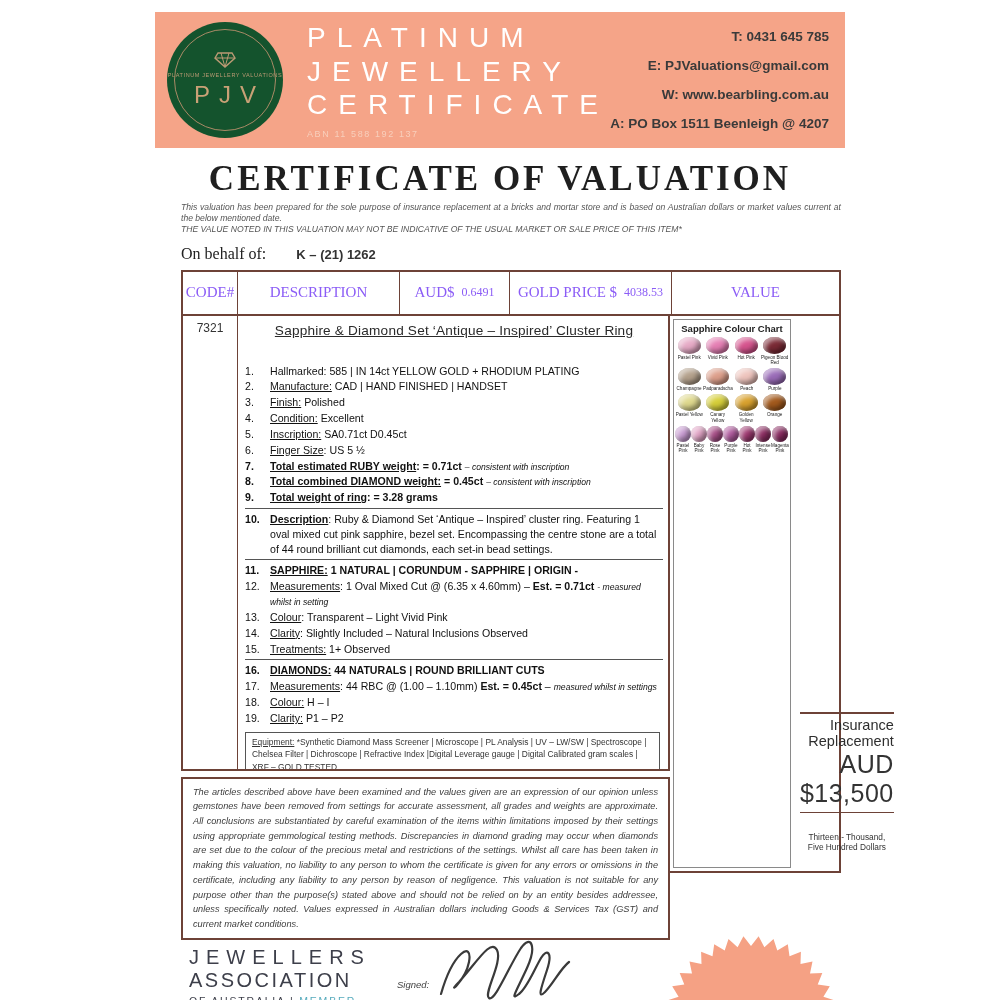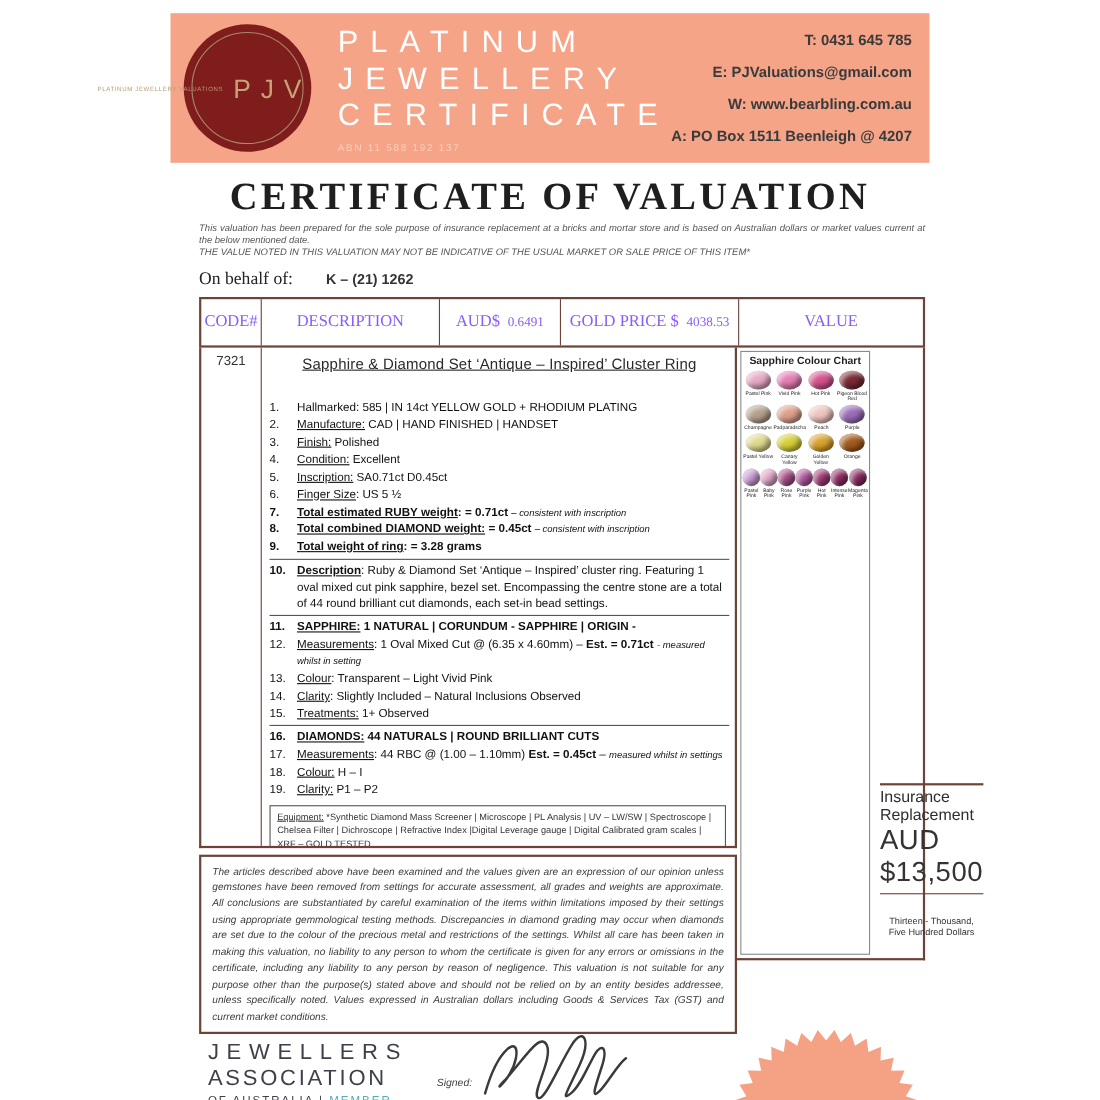--- a/index.html
+++ b/index.html
@@ -1,21 +1,21 @@
 <!DOCTYPE html>
 <html><head>
 <meta charset="utf-8">
 <style>
   html,body{margin:0;padding:0}
   body{width:1000px;height:1000px;background:#ffffff;font-family:"Liberation Sans",sans-serif;color:#222;position:relative;overflow:hidden}
   .sheet{position:absolute;left:155px;top:0;width:690px;height:1000px}
 
   
   .band{margin-top:12px;height:136px;background:#f5a488;display:flex;align-items:center;padding:0 16px 0 12px;box-sizing:border-box}
-  .logo{width:116px;height:116px;border-radius:50%;background:#7f1d1d;position:relative;flex:none;display:flex;flex-direction:row;align-items:center;justify-content:flex-end}
+  .logo{width:116px;height:116px;border-radius:50%;background:#14532d;position:relative;flex:none;display:flex;flex-direction:column;align-items:center;justify-content:center}
   .logo::before{content:"";position:absolute;inset:7px;border:1.5px solid #a98a66;border-radius:50%}
   .logo .arc{font-size:5.5px;color:#bb9a74;letter-spacing:.6px;margin-top:4px;white-space:nowrap}
   .logo .pjv{font-size:24px;color:#c9a176;letter-spacing:9px;text-indent:9px;margin-top:3px}
   .brand{margin-left:24px;flex:1}
   .brand .bl{color:#fff;font-size:28px;letter-spacing:11px;line-height:1.2;font-weight:400}
   .abn{color:#f8cfbc;font-size:9px;letter-spacing:1.6px;margin-top:7px}
   .contact{text-align:right;font-size:13.5px;font-weight:700;color:#3a3a3a;line-height:29px;white-space:nowrap}
 
   
   .cert-title{font-family:"Liberation Serif",serif;font-size:35px;font-weight:700;letter-spacing:3px;text-align:center;margin-top:11px;color:#1f1f1f}
@@ -55,21 +55,21 @@
   .chart-title{font-size:9.5px;font-weight:700;text-align:center;margin:1px 0 3px;color:#222}
   .crow{display:grid;grid-template-columns:repeat(4,1fr);margin-bottom:3px}
   .crow.seven{grid-template-columns:repeat(7,1fr)}
   .cellc{display:flex;flex-direction:column;align-items:center}
   .stone{width:23px;height:17px;border-radius:50%;box-shadow:inset 3px 3px 4px rgba(255,255,255,.55),inset -3px -3px 5px rgba(0,0,0,.45)}
   .crow.seven .stone{width:16px;height:16px}
   .lbl{font-size:4.6px;margin-top:1px;color:#222;text-align:center;line-height:1.15}
   .ringtop{height:212px;display:flex;justify-content:center;overflow:hidden}
   .ringside{flex:1;display:flex;justify-content:flex-start;overflow:hidden;padding-left:6px}
   .ins{margin-top:auto;border-top:2px solid #6d4237}
-  .insgrp{border-bottom:1.5px solid #6d4237;padding:3px 0 4px;text-align:left}
+  .insgrp{border-bottom:1.5px solid #6d4237;padding:3px 0 4px;text-align:right}
   .ins .l1{font-size:14.5px;color:#2e2e2e}
   .ins .amt{font-size:25px;color:#333;letter-spacing:.5px;margin-top:1px}
   .ins .words{font-size:8.3px;text-align:center;padding:19px 0;color:#333}
 
   
   .footer{position:relative;height:160px;margin-top:4px}
   .ja{position:absolute;left:34px;top:2px;text-align:left;color:#3d3f4a}
   .ja1{font-size:20px;letter-spacing:7px}
   .ja2{font-size:20px;letter-spacing:2.5px}
   .ja3{font-size:10.5px;letter-spacing:1.8px;margin-top:3px}

